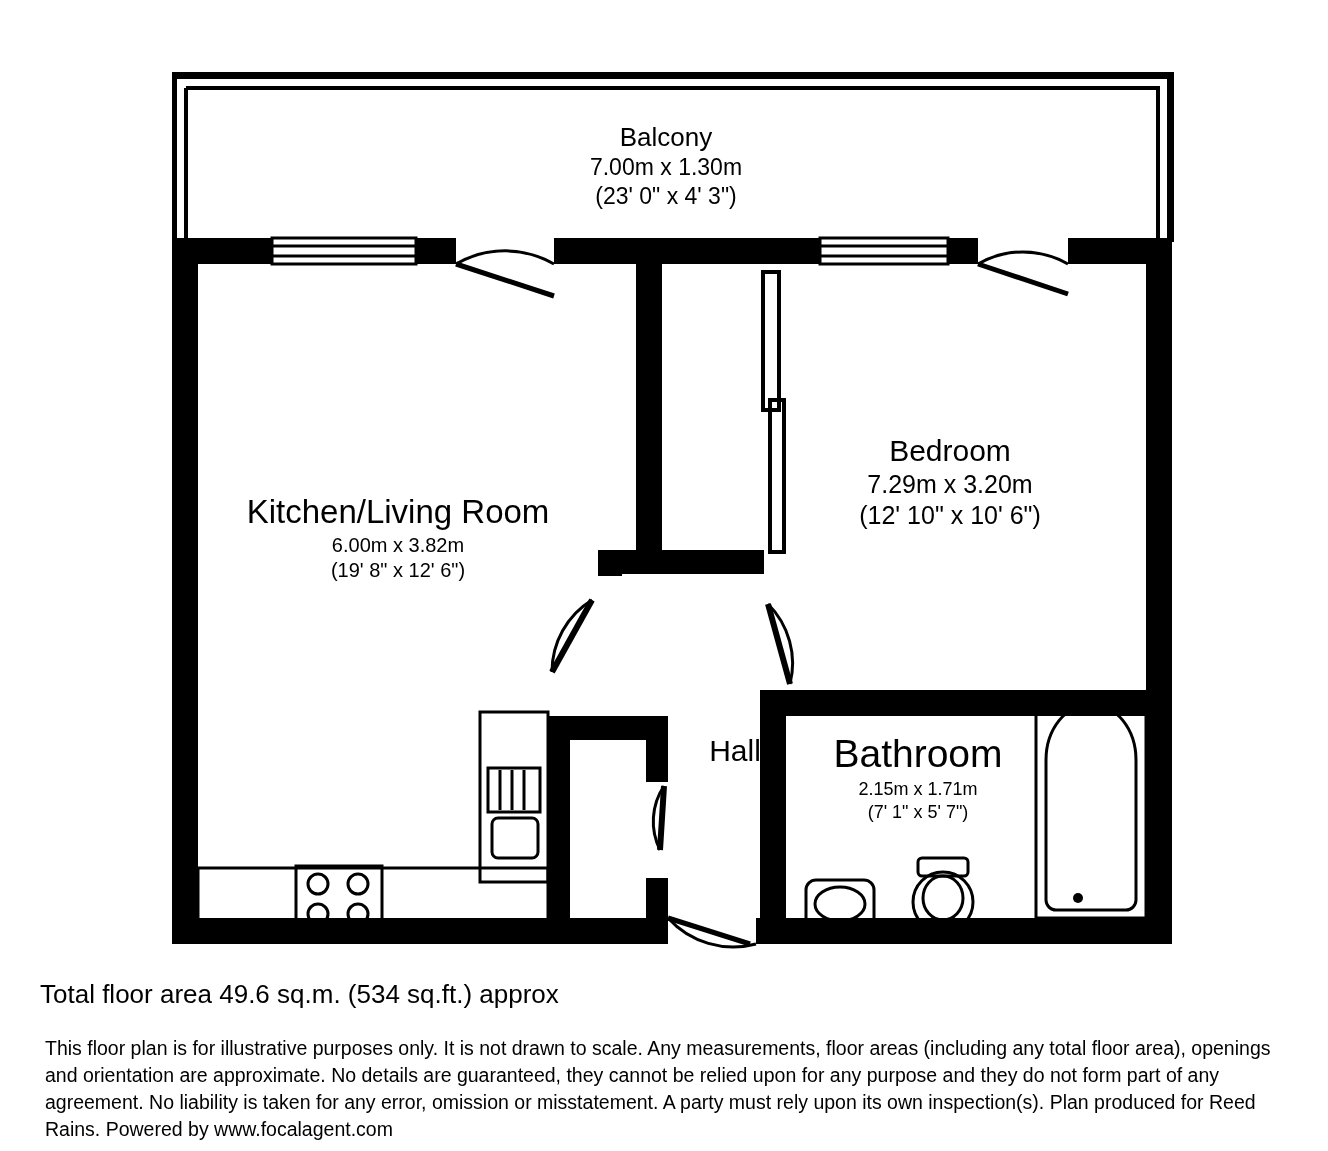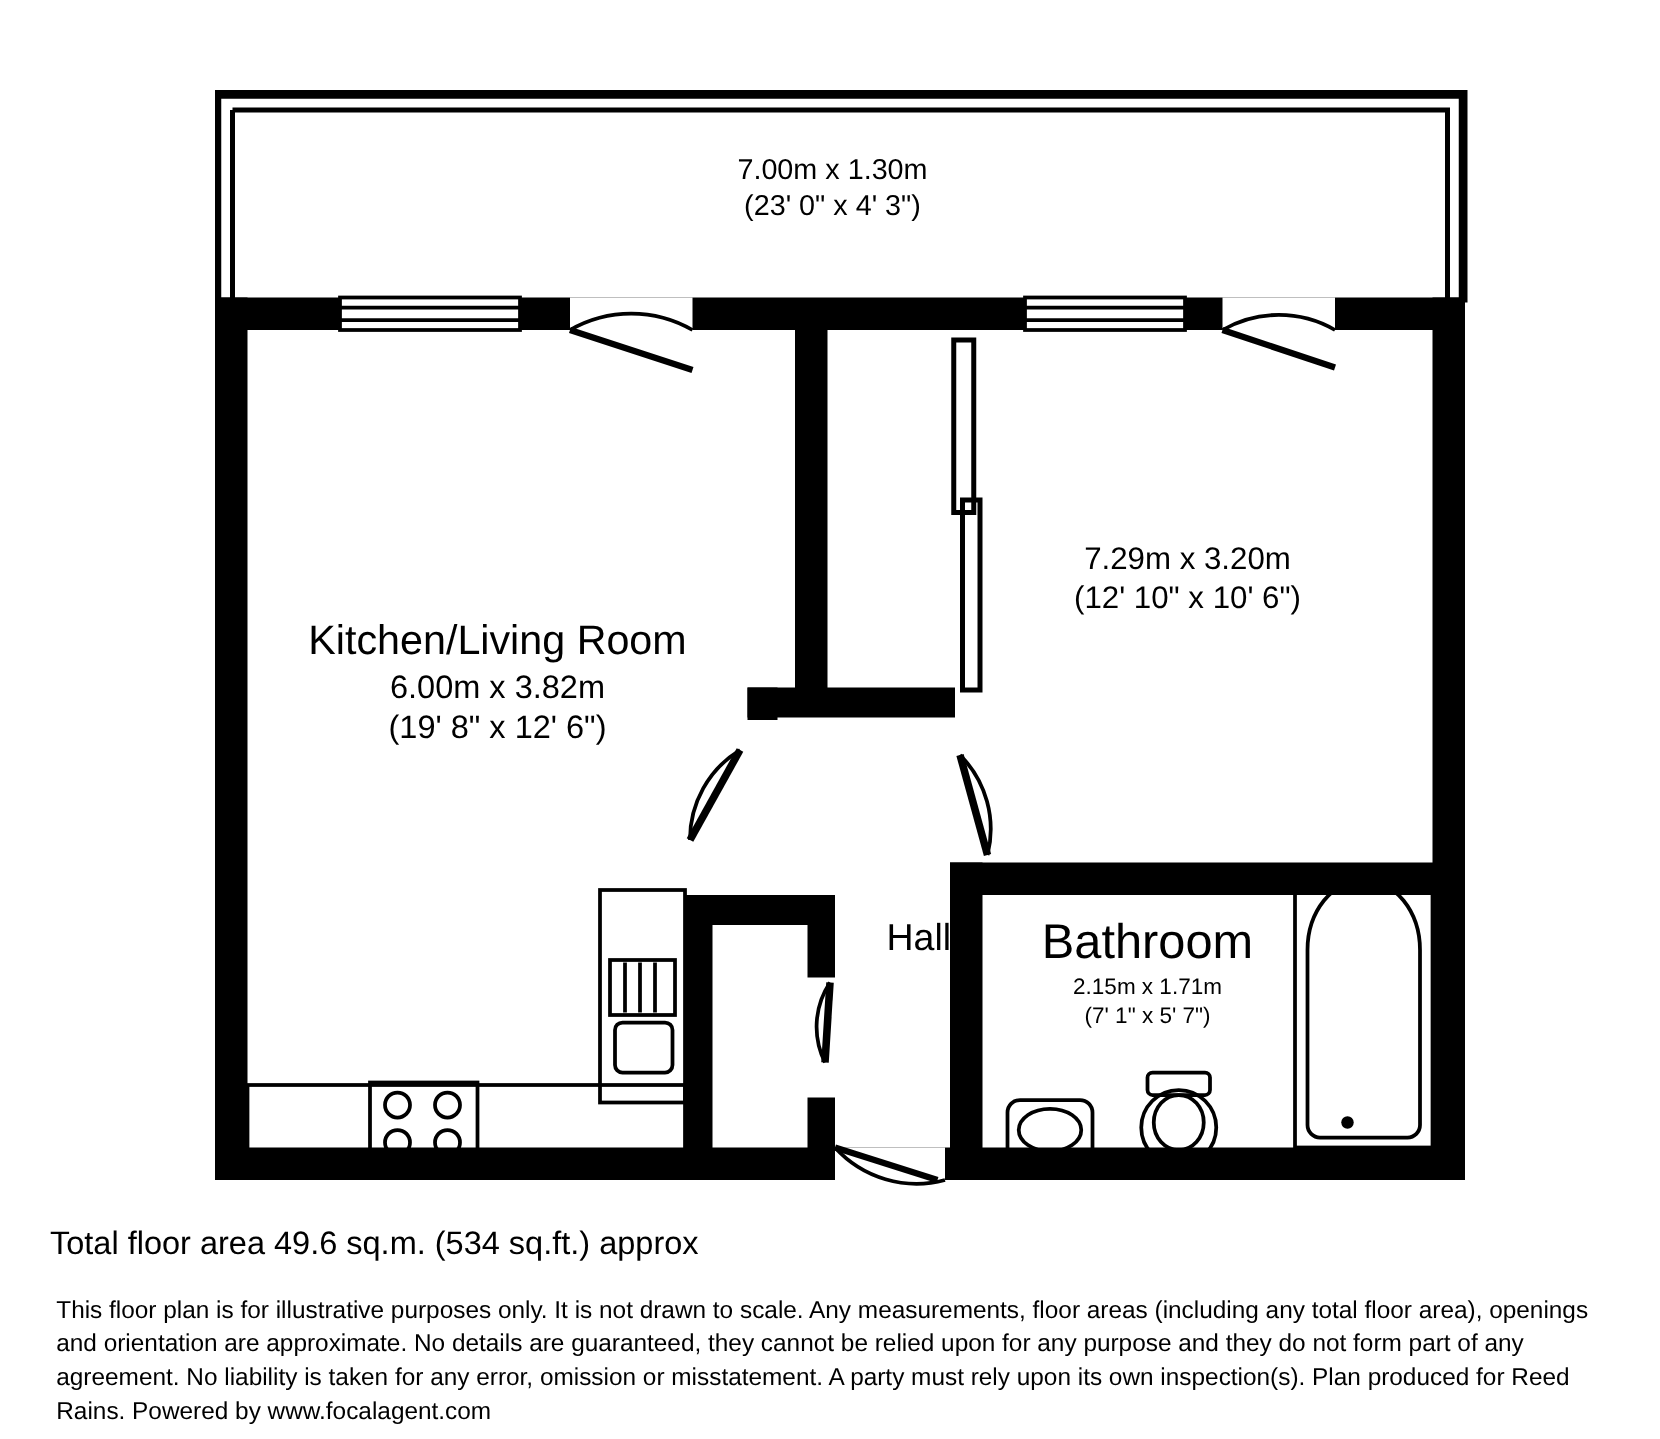--- a/index.html
+++ b/index.html
@@ -47,21 +47,21 @@
   #label-balcony .name { font-size: 26px; }
   #label-balcony .dim { font-size: 23px; }
 
   
   #label-kitchen {
     left: 198px;
     top: 492px;
     width: 400px;
   }
   #label-kitchen .name { font-size: 33px; }
-  #label-kitchen .dim { font-size: 26px; }
+  #label-kitchen .dim { font-size: 20px; }
 
   
   #label-bedroom {
     left: 750px;
     top: 432px;
     width: 400px;
   }
   #label-bedroom .name { font-size: 30px; }
   #label-bedroom .dim { font-size: 25px; }
 
@@ -220,31 +220,33 @@
     <ellipse cx="943" cy="902" rx="30" ry="30" fill="none" stroke="#000000" stroke-width="3"></ellipse>
     <ellipse cx="943" cy="898" rx="20" ry="22" fill="none" stroke="#000000" stroke-width="3"></ellipse>
 
     <rect x="806" y="880" width="68" height="48" rx="10" fill="none" stroke="#000000" stroke-width="3"></rect>
     <ellipse cx="840" cy="904" rx="25" ry="17" fill="none" stroke="#000000" stroke-width="3"></ellipse>
   </g>
 
 </svg>
 
 <div class="label" id="label-balcony">
+  <div class="name">Balcony</div>
   <div class="dim">7.00m x 1.30m</div>
   <div class="dim">(23' 0" x 4' 3")</div>
 </div>
 
 <div class="label" id="label-kitchen">
   <div class="name">Kitchen/Living Room</div>
   <div class="dim">6.00m x 3.82m</div>
   <div class="dim">(19' 8" x 12' 6")</div>
 </div>
 
 <div class="label" id="label-bedroom">
+  <div class="name">Bedroom</div>
   <div class="dim">7.29m x 3.20m</div>
   <div class="dim">(12' 10" x 10' 6")</div>
 </div>
 
 <div class="label" id="label-bathroom">
   <div class="name">Bathroom</div>
   <div class="dim">2.15m x 1.71m</div>
   <div class="dim">(7' 1" x 5' 7")</div>
 </div>
 

